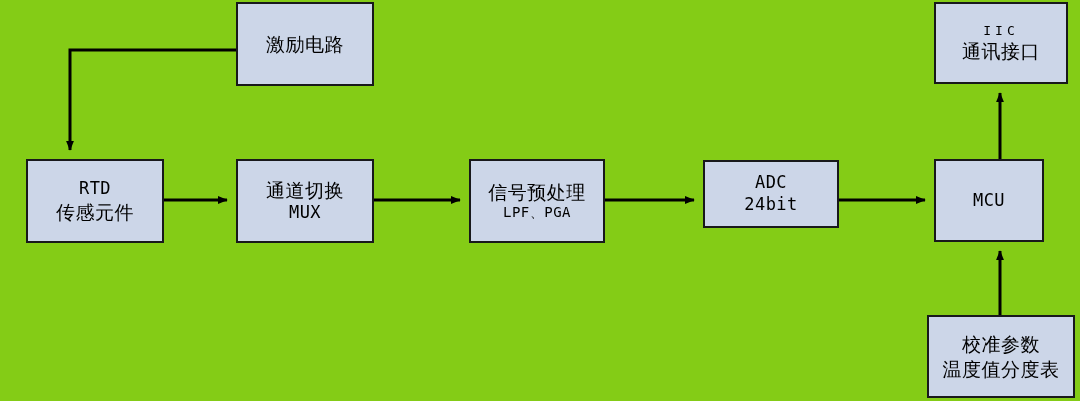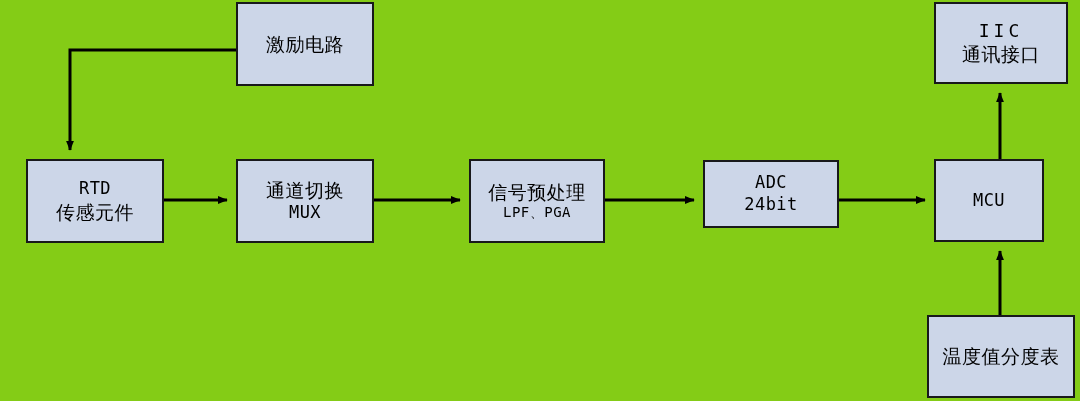--- a/index.html
+++ b/index.html
@@ -51,21 +51,21 @@
     white-space: nowrap;
   }
   .node .ln-mixed {
     font-family: "DejaVu Sans Mono", "Liberation Mono", monospace;
     font-size: 14px;
     letter-spacing: 0.5px;
     white-space: nowrap;
   }
   .node .ln-spaced {
     font-family: "DejaVu Sans Mono", "Liberation Mono", monospace;
-    font-size: 18px;
+    font-size: 13px;
     letter-spacing: 4px;
     white-space: nowrap;
   }
 
   
   #node-excitation { left: 236px; top: 2px;   width: 138px; height: 84px; }
   #node-rtd        { left: 2px;   top: 159px; width: 138px; height: 84px; margin-left: 24px; }
   #node-mux        { left: 236px; top: 159px; width: 138px; height: 84px; }
   #node-signal     { left: 469px; top: 159px; width: 136px; height: 84px; }
   #node-adc        { left: 703px; top: 160px; width: 136px; height: 68px; }
@@ -127,16 +127,17 @@
   <div class="node" id="node-mcu">
     <div class="ln-latin">MCU</div>
   </div>
 
   <div class="node" id="node-iic">
     <div class="ln-spaced">IIC</div>
     <div class="ln-cjk">通讯接口</div>
   </div>
 
   <div class="node" id="node-calib">
+    <div class="ln-cjk">校准参数</div>
     <div class="ln-cjk">温度值分度表</div>
   </div>
 
 </div>
 
 </body></html>

